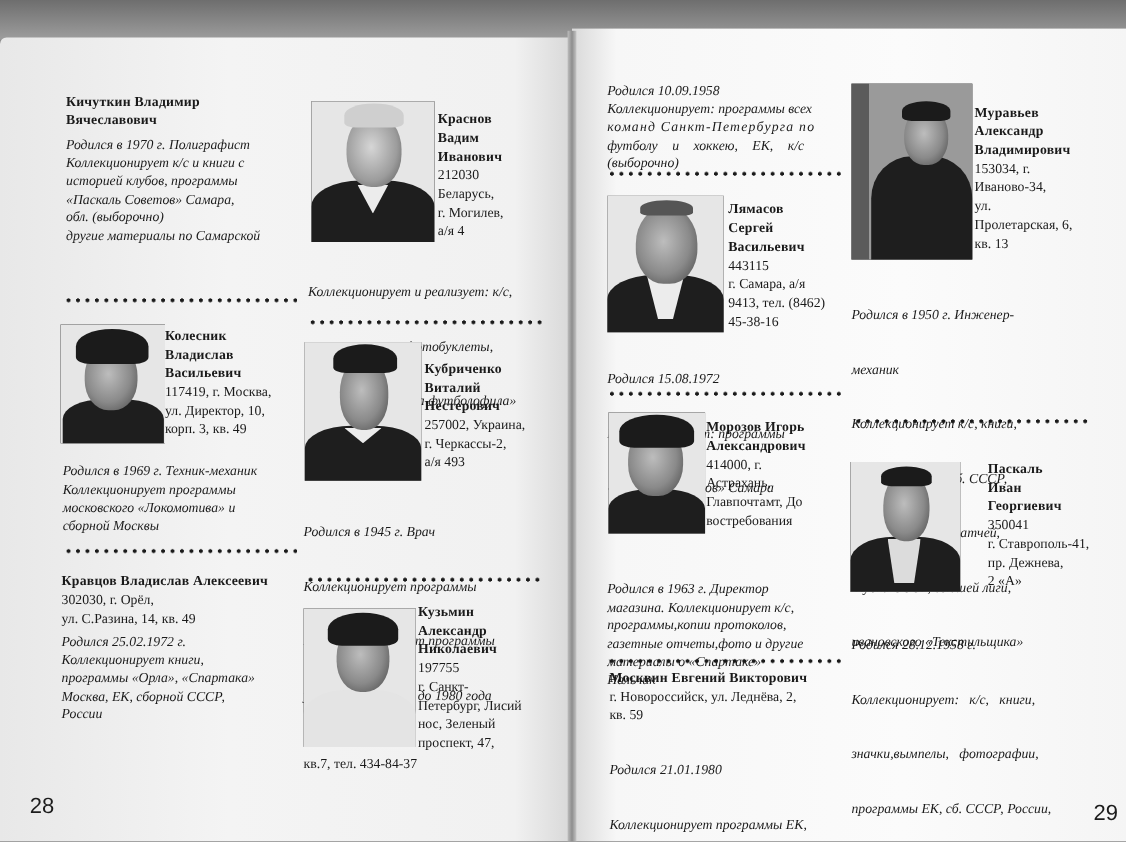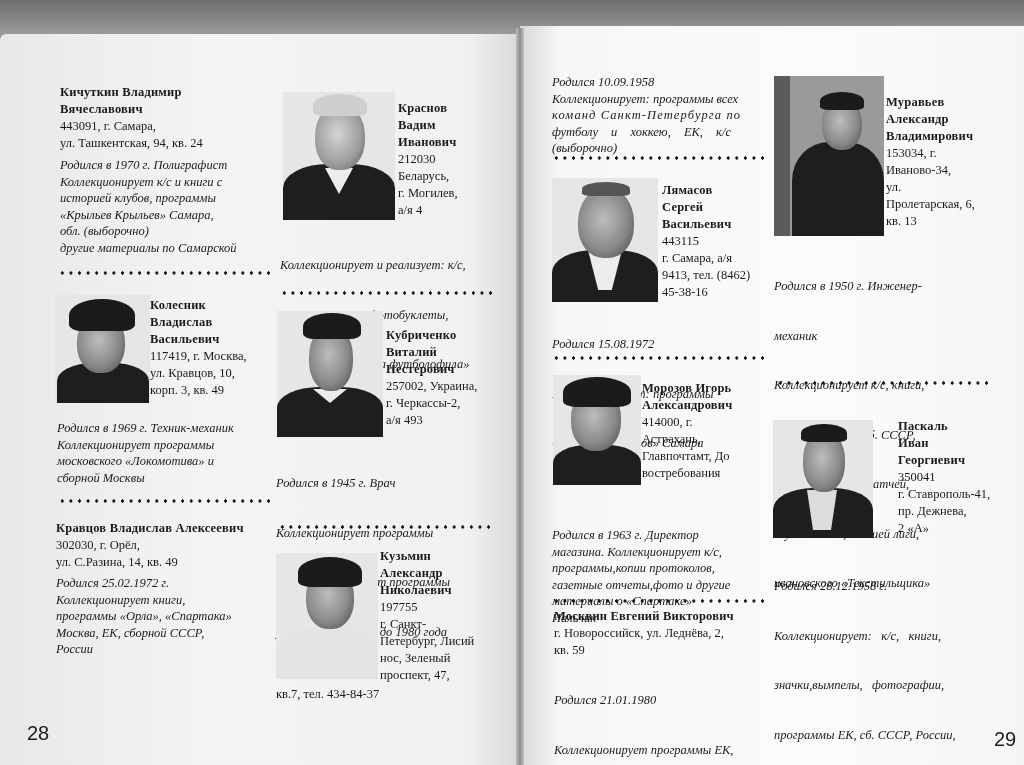--- a/index.html
+++ b/index.html
@@ -46,50 +46,46 @@
   <div class="page page-left"></div>
 
   <div class="page page-right"></div>
   <div class="gutter"></div>
 
   <div class="abs" style="left:60px;top:84px;width:210px;">
     <div class="name">
       <span class="line">Кичуткин Владимир</span>
       <span class="line">Вячеславович</span>
     </div>
-    <div class="addr">
-      <span class="line">443091, г. Самара,</span>
-      <span class="line">ул. Ташкентская, 94, кв. 24</span>
-    </div>
     <div class="desc" style="margin-top:5px;">
       <span class="line">Родился в 1970 г. Полиграфист</span>
       <span class="line">Коллекционирует к/с и книги с</span>
       <span class="line">историей клубов, программы</span>
-      <span class="line"> «Крыльев Крыльев» Самара,</span>
+      <span class="line"> «Паскаль Советов» Самара,</span>
       <span class="line">обл. (выборочно)</span>
       <span class="line">другие материалы по Самарской</span>
     </div>
   </div>
   <div class="dots" style="left:58px;top:271px;width:212px;"></div>
 
   <div class="photo" style="left:55px;top:295px;width:95px;height:108px;">
     <div class="bg"></div>
     <div class="body" style="left:2px;top:68px;width:92px;height:45px;"></div>
     <div class="head" style="left:22px;top:18px;width:48px;height:60px;"></div>
     <div class="hair" style="left:14px;top:4px;width:66px;height:32px;"></div>
   </div>
   <div class="abs" style="left:150px;top:297px;width:120px;">
     <div class="name">
       <span class="line">Колесник</span>
       <span class="line">Владислав</span>
       <span class="line">Васильевич</span>
     </div>
     <div class="addr">
       <span class="line">117419, г. Москва,</span>
-      <span class="line">ул. Кравцов, 10,</span>
+      <span class="line">ул. Директор, 10,</span>
       <span class="line">корп. 3, кв. 49</span>
     </div>
   </div>
   <div class="abs desc" style="left:57px;top:420px;width:215px;">
     <span class="line">Родился в 1969 г. Техник-механик</span>
     <span class="line">Коллекционирует программы</span>
     <span class="line">московского «Локомотива» и</span>
     <span class="line">сборной Москвы</span>
   </div>
   <div class="dots" style="left:58px;top:499px;width:212px;"></div>

